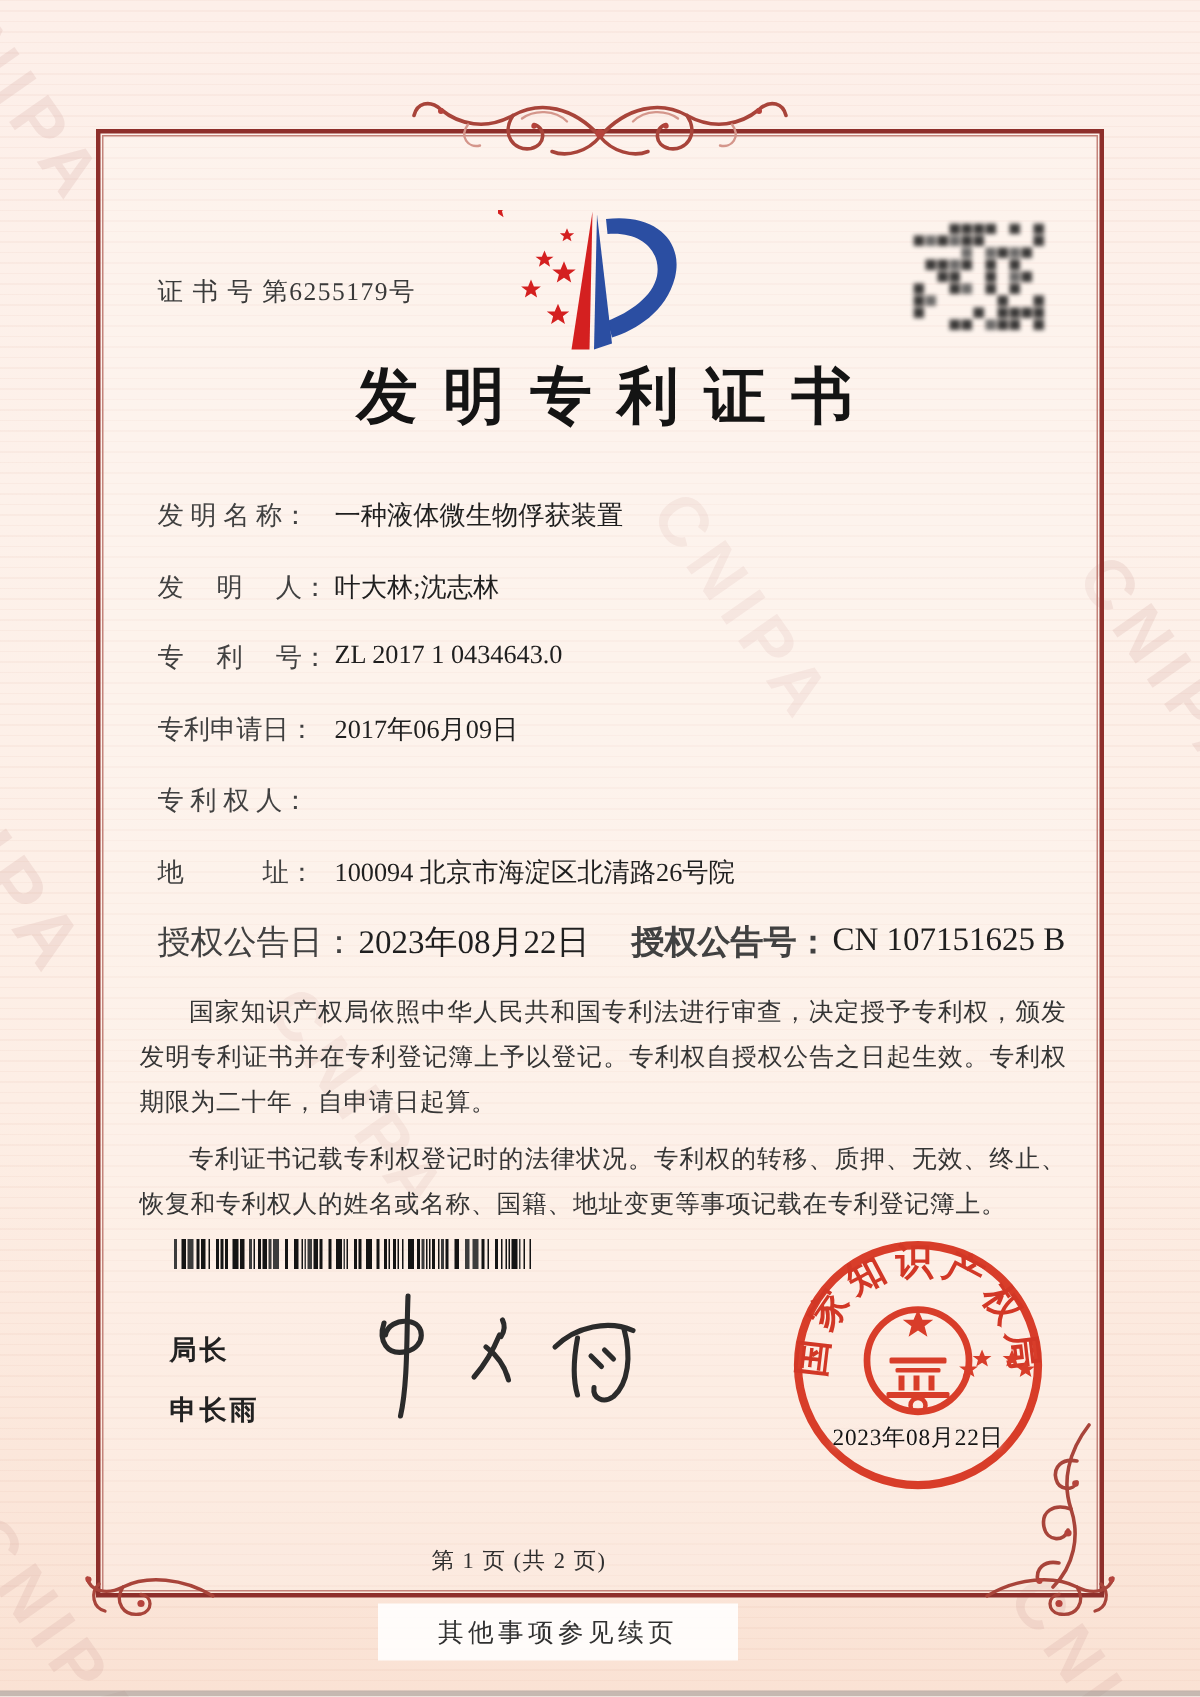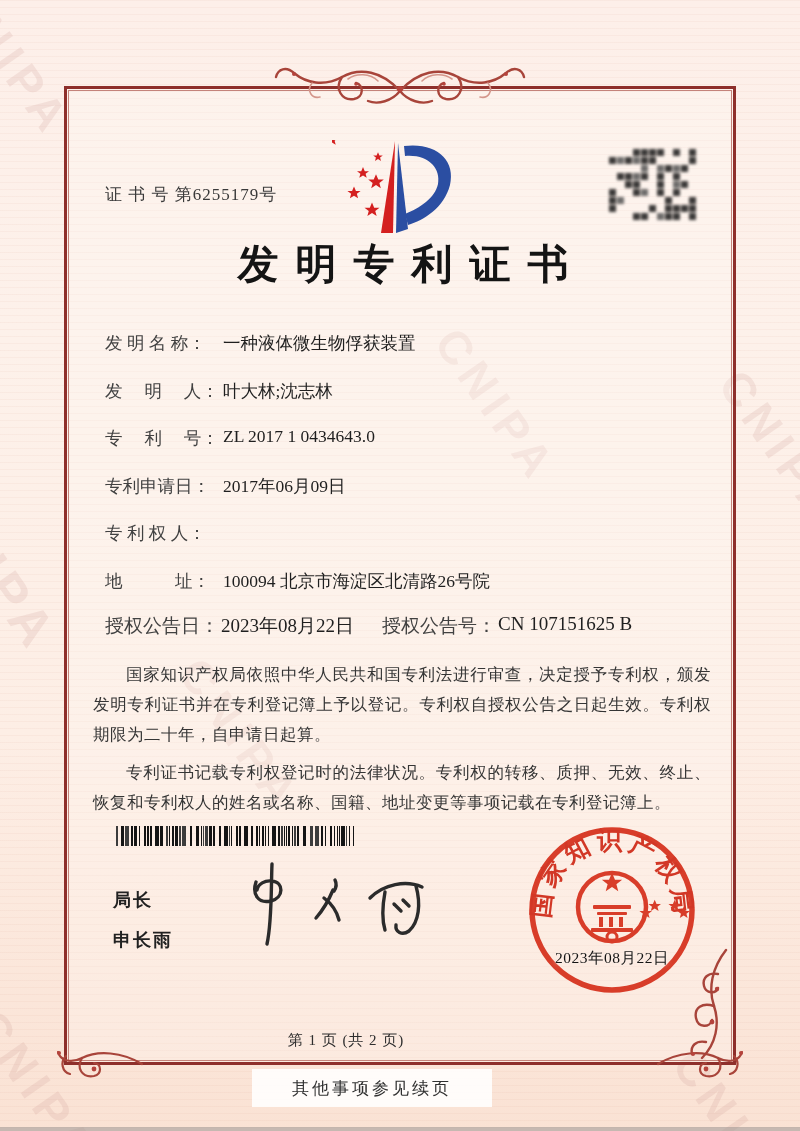--- a/index.html
+++ b/index.html
@@ -31,24 +31,24 @@
   .logo{position:absolute;left:332px;top:140px;width:140px;height:97px;}
   .matrix{position:absolute;left:609px;top:149px;width:88px;height:74px;filter:blur(1.4px);opacity:.85;}
   .title{
     position:absolute;left:3px;top:237px;width:800px;text-align:center;
     font-size:41px;font-weight:bold;color:#141414;letter-spacing:17px;padding-left:17px;box-sizing:border-box;
   }
   .fields{position:absolute;left:105px;top:331px;width:600px;}
   .frow{height:47.5px;font-size:17.5px;display:flex;align-items:flex-start;}
   .flabel{display:inline-block;width:118px;color:#414141;flex:0 0 118px;}
   .fvalue{color:#1f1f1f;}
-  .grant-row{position:absolute;left:105px;top:613px;width:620px;font-size:19px;display:flex;}
+  .grant-row{position:absolute;left:105px;top:613px;width:620px;font-size:22px;display:flex;}
   .grant-row .flabel2{color:#414141;}
   .grant-row .gval{color:#1f1f1f;margin-left:2px;}
-  .grant-row .second{margin-left:28px;}
+  .grant-row .second{margin-left:28px;font-weight:bold;}
   .paras{
     position:absolute;left:93px;top:660px;width:618px;
     font-size:16.5px;line-height:30px;color:#353535;text-align:justify;letter-spacing:0.5px;
   }
   .paras p{margin:0 0 8px 0;text-indent:2em;}
   .barcode{position:absolute;left:116px;top:826px;width:238px;height:20px;}
   .sig-title{position:absolute;left:113px;top:888px;font-family:"Liberation Sans","DejaVu Sans",sans-serif;
     font-weight:bold;font-size:18px;color:#222;letter-spacing:2px;}
   .sig-name{position:absolute;left:113px;top:928px;font-family:"Liberation Sans","DejaVu Sans",sans-serif;
     font-weight:bold;font-size:18px;color:#222;letter-spacing:2px;}

